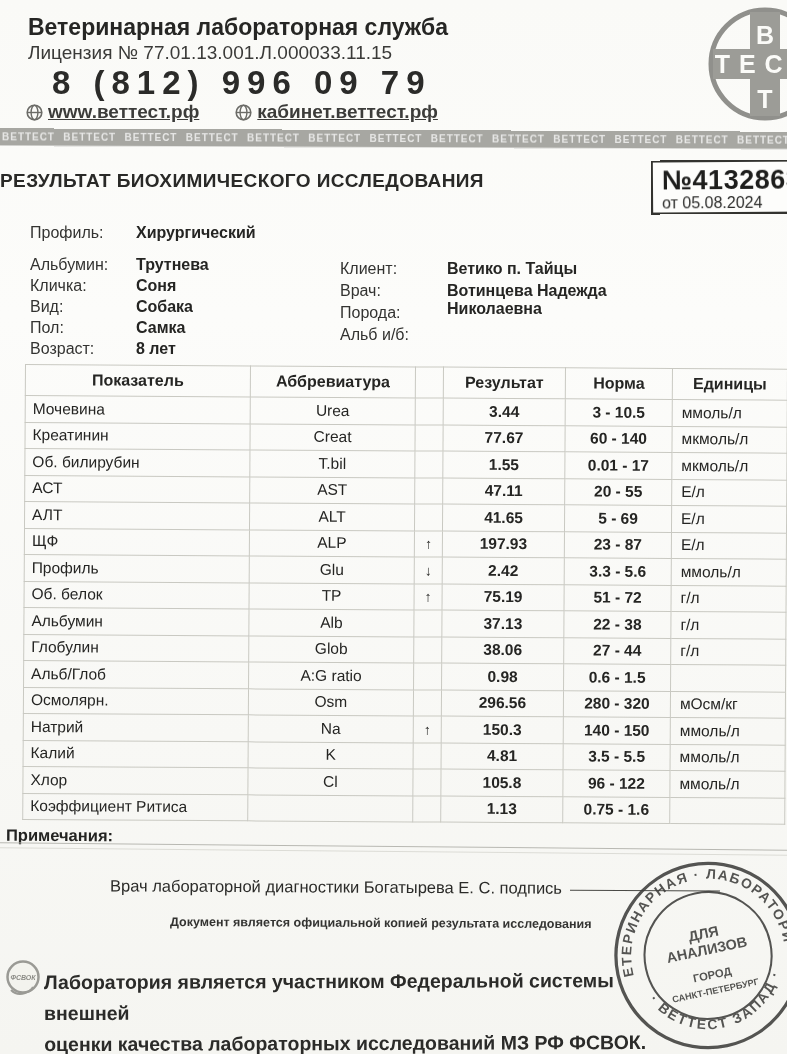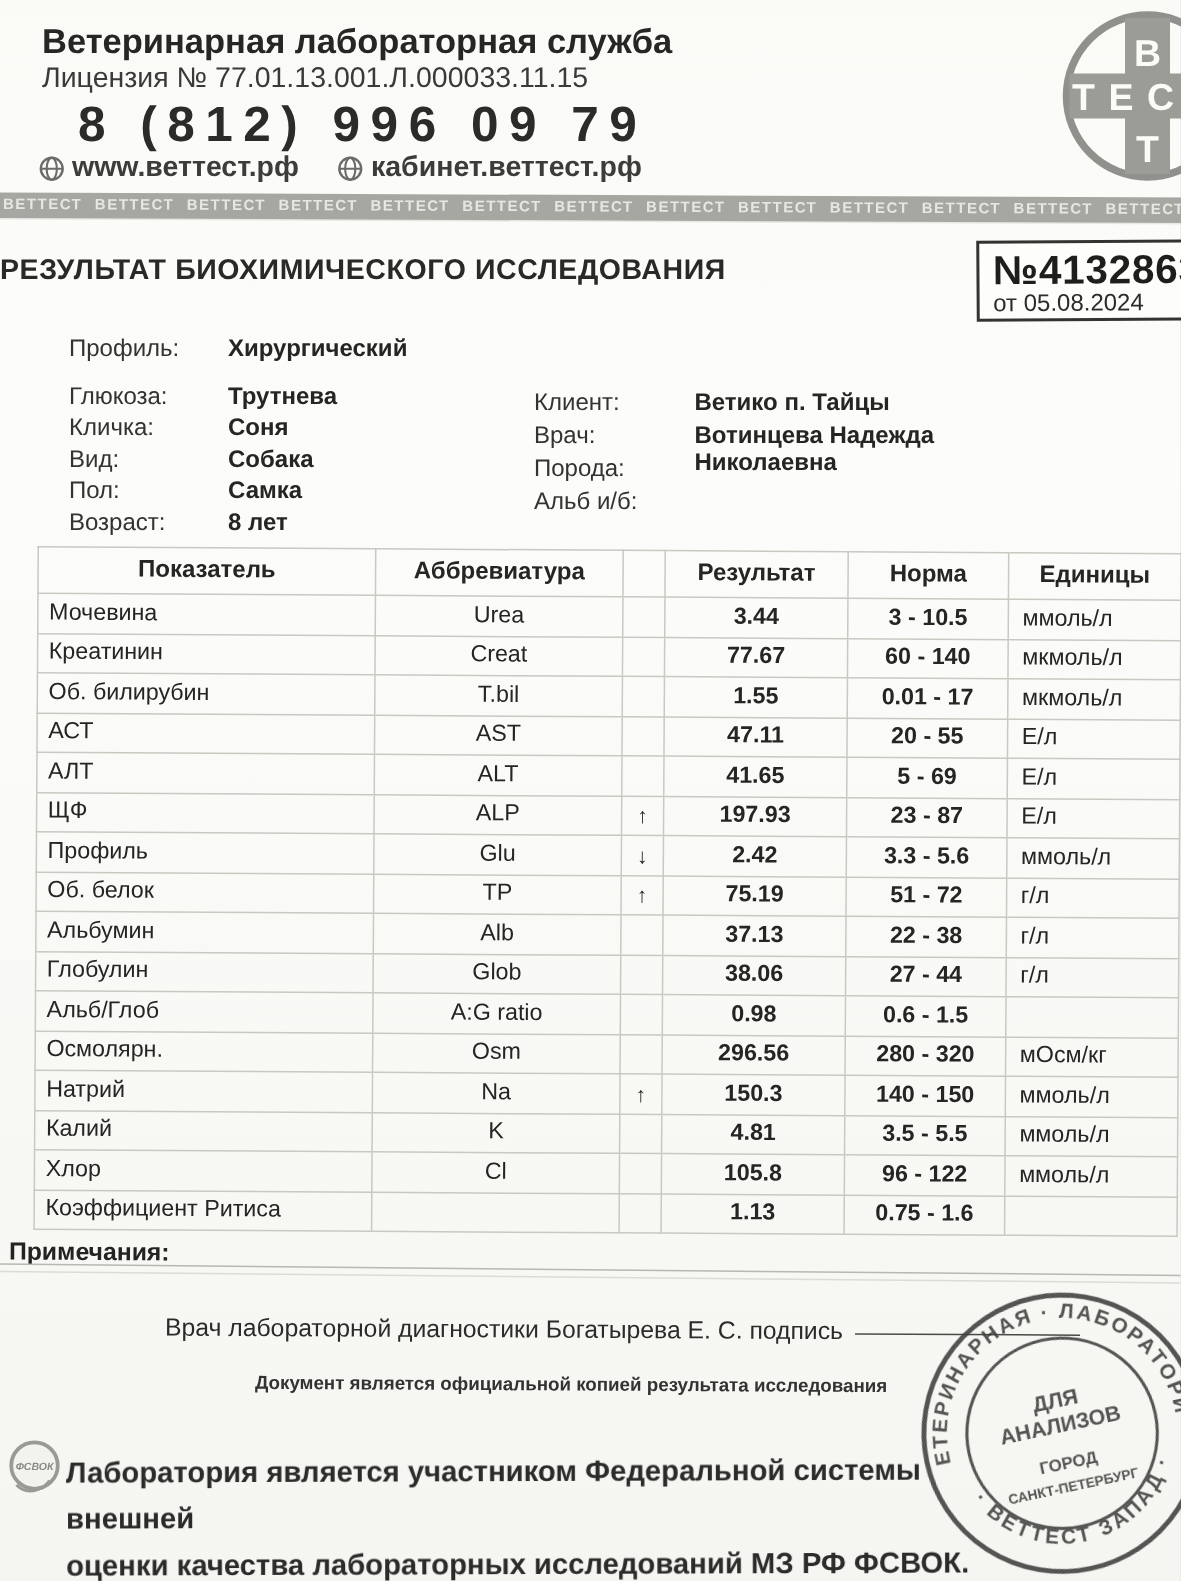--- a/index.html
+++ b/index.html
@@ -10,21 +10,21 @@
     background:linear-gradient(180deg,#fafaf7 0%,#fcfcfa 30%,#f8f8f5 70%,#f5f5f1 100%);
     overflow:hidden; color:#222220;padding-left:16px;
   }
   #hex-bg { position:absolute; top:0; left:0; z-index:0; }
   .layer { position:absolute; z-index:1; }
 
   
   .org-name { left:28px; top:14px; font-size:23px; font-weight:700; color:#262624; }
   .license  { left:28px; top:42px; font-size:19px; font-weight:400; color:#3a3a38; }
   .phone    { left:24px; top:64px; font-size:33px; font-weight:600; letter-spacing:7px; color:#2b2b29;margin-left:28px; }
-  .sites    { left:26px; top:101px; display:flex; gap:26px; align-items:center; font-size:19px; font-weight:600; color:#3c3c3a; }
+  .sites    { left:26px; top:101px; display:flex; gap:36px; align-items:center; font-size:19px; font-weight:600; color:#3c3c3a;text-decoration:underline; }
   .site-item { display:flex; align-items:center; gap:5px; }
 
   
   .vetlogo { left:700px; top:2px; width:130px; height:126px; }
 
   
   .ribbon {
     left:-4px; top:130px; width:800px; height:17px; background:#a7a7a2;
     display:flex; justify-content:space-between; align-items:center; padding:0 6px;
     transform:rotate(0.25deg); box-shadow:0 1px 0 rgba(0,0,0,.08);
@@ -34,21 +34,21 @@
   
   .title { left:0; top:170px; width:728px; text-align:left; font-size:19px; font-weight:600; letter-spacing:.4px; color:#29292(7); color:#292927; }
   .numbox {
     left:651px; top:160px; width:165px; height:54px; border:2.5px solid #33332f;
     background:#fdfdfb; padding:3px 9px; transform:rotate(-0.4deg);
   }
   .numbox .num  { font-size:27px; font-weight:800; color:#1e1e1c; letter-spacing:.5px; }
   .numbox .date { font-size:16px; font-weight:500; color:#2c2c2a; margin-top:-2px; }
 
   
-  .info { left:16px; top:0; width:651px; height:360px; font-size:16px; }
+  .info { left:0; top:0; width:651px; height:360px; font-size:16px; }
   .info .lbl { position:absolute; font-weight:400; color:#333331; }
   .info .val { position:absolute; font-weight:700; color:#252523; }
 
   
   .tablewrap { left:25px; top:364px; width:762px; transform:rotate(0.35deg); transform-origin:0 0; }
   table.results { border-collapse:collapse; table-layout:fixed; width:762px; font-size:15.5px; }
   table.results th, table.results td { border:1px solid #c9c9c2; overflow:hidden; white-space:nowrap; }
   table.results th { height:31px; font-size:16px; font-weight:700; text-align:center; color:#252523; }
   table.results td { height:26.5px; color:#252523; }
   td.col-name  { text-align:left; padding-left:7px; font-weight:400; }
@@ -142,21 +142,21 @@
   <div class="layer title">РЕЗУЛЬТАТ БИОХИМИЧЕСКОГО ИССЛЕДОВАНИЯ</div>
   <div class="layer numbox">
     <div class="num">№4132863</div>
     <div class="date">от 05.08.2024</div>
   </div>
 
   <div class="layer info">
     <span class="lbl" style="left:30px;top:224px">Профиль:</span>
     <span class="val" style="left:136px;top:224px">Хирургический</span>
 
-    <span class="lbl" style="left:30px;top:256px">Глюкоза:</span>
+    <span class="lbl" style="left:30px;top:256px">Альбумин:</span>
     <span class="val" style="left:136px;top:256px">Трутнева</span>
     <span class="lbl" style="left:30px;top:277px">Кличка:</span>
     <span class="val" style="left:136px;top:277px">Соня</span>
     <span class="lbl" style="left:30px;top:298px">Вид:</span>
     <span class="val" style="left:136px;top:298px">Собака</span>
     <span class="lbl" style="left:30px;top:319px">Пол:</span>
     <span class="val" style="left:136px;top:319px">Самка</span>
     <span class="lbl" style="left:30px;top:340px">Возраст:</span>
     <span class="val" style="left:136px;top:340px">8 лет</span>
 

